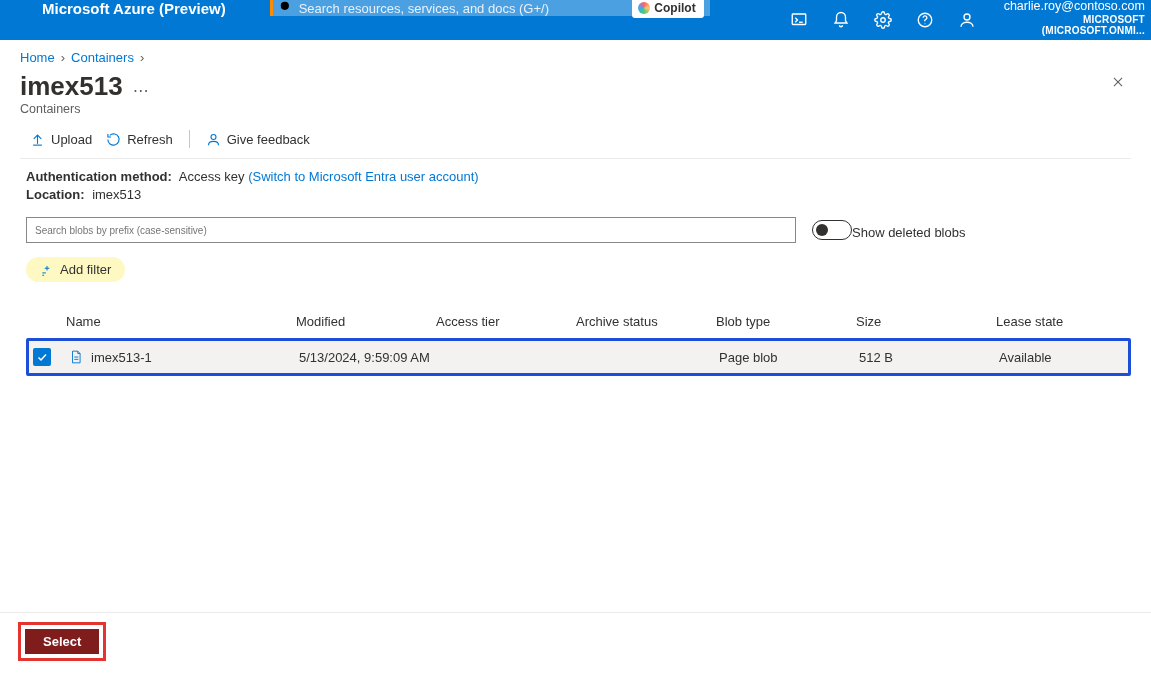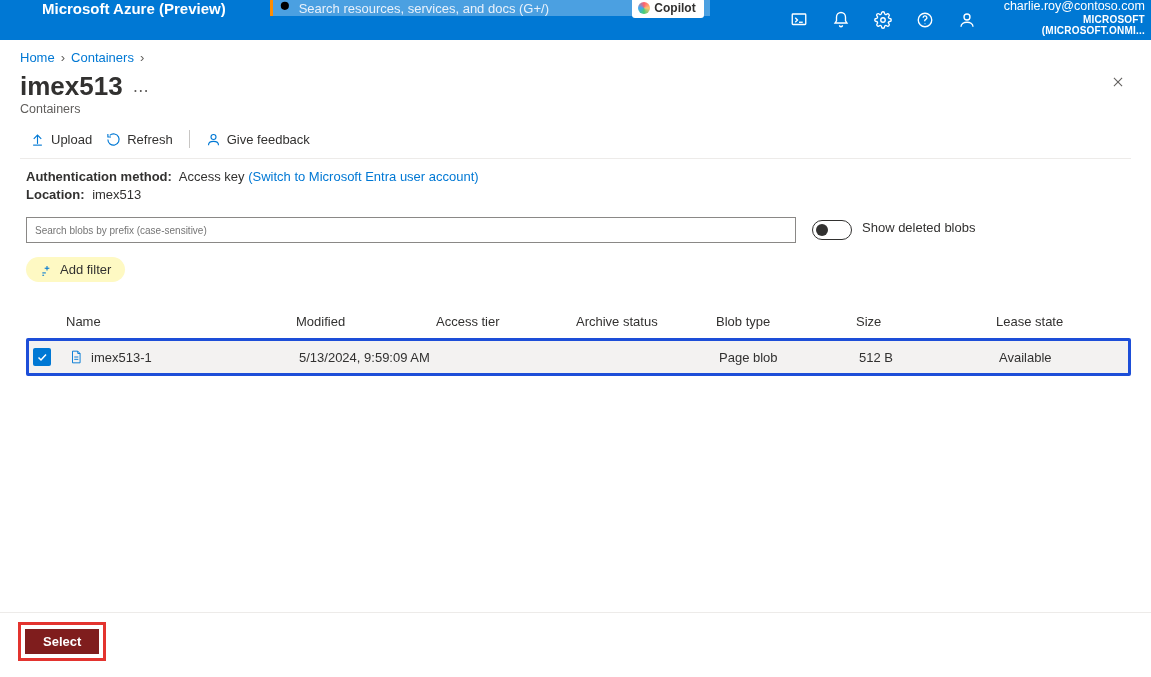--- a/index.html
+++ b/index.html
@@ -90,21 +90,21 @@
   
   .searchbar-row { display: flex; align-items: center; gap: 16px; padding: 6px 20px 0 26px;}
   .prefix-input {
     width: 770px;
     height: 26px;
     border: 1px solid #8a8886;
     padding: 0 8px;
     font-size: 10px;
     outline: none;
   }
-  .toggle-wrap { display: flex; align-items: flex-start; gap: 10px; }
+  .toggle-wrap { display: flex; align-items: flex-end; }
   .toggle {
     width: 40px; height: 20px; border: 1px solid #323130; border-radius: 10px;
     background: #fff; position: relative; cursor: pointer;
   }
   .toggle .knob { width: 12px; height: 12px; background: #323130; border-radius: 50%; position: absolute; top: 3px; left: 3px; }
   
   .pill-row { padding: 14px 20px 10px 26px; }
   .pill {
     display: inline-flex; align-items: center; gap: 6px;
     background: #fef9c3; color: #323130;

